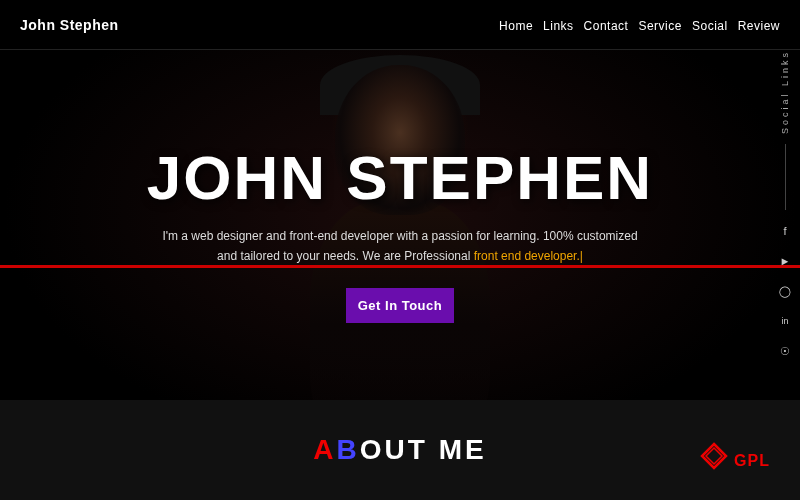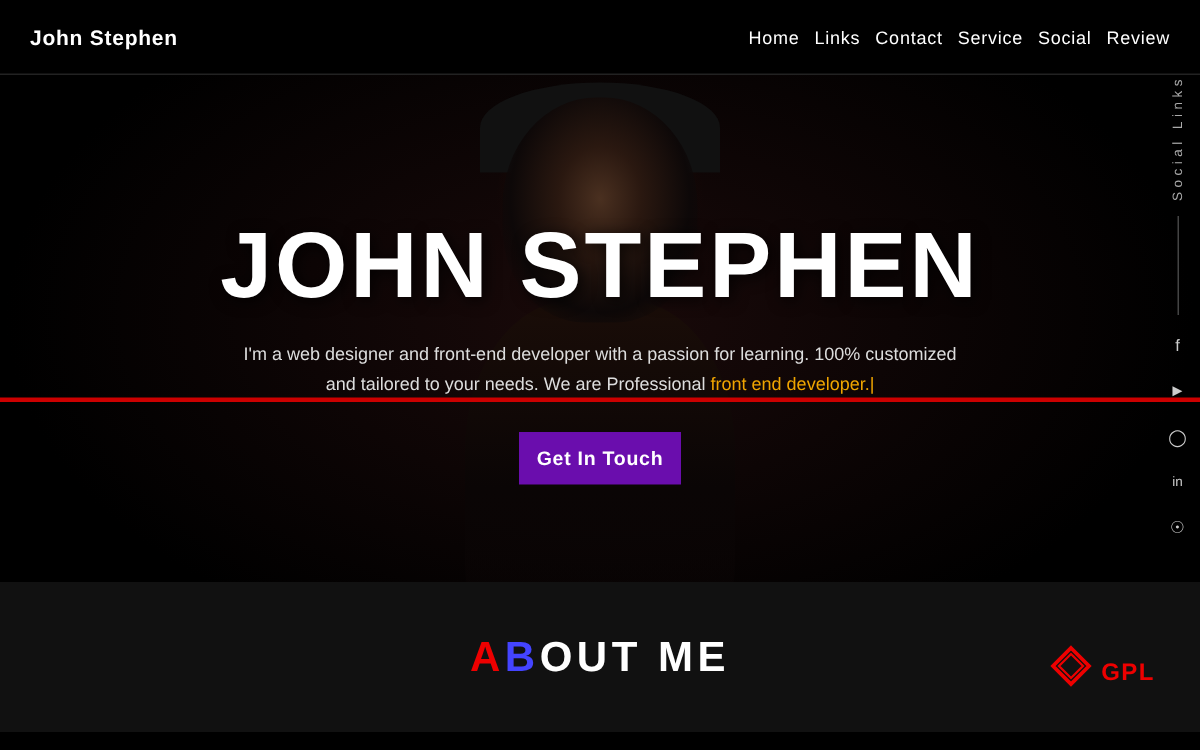--- a/index.html
+++ b/index.html
@@ -224,21 +224,21 @@
       justify-content: center;
       color: #ccc;
       font-size: 11px;
       margin-bottom: 8px;
       cursor: pointer;
     }
 
     
     .about-section {
       position: absolute;
-      bottom: 12px;
+      bottom: 0;
       left: 0;
       right: 0;
       height: 100px;
       background: #111;
       display: flex;
       align-items: center;
       justify-content: center;
     }
 
     .about-title {

